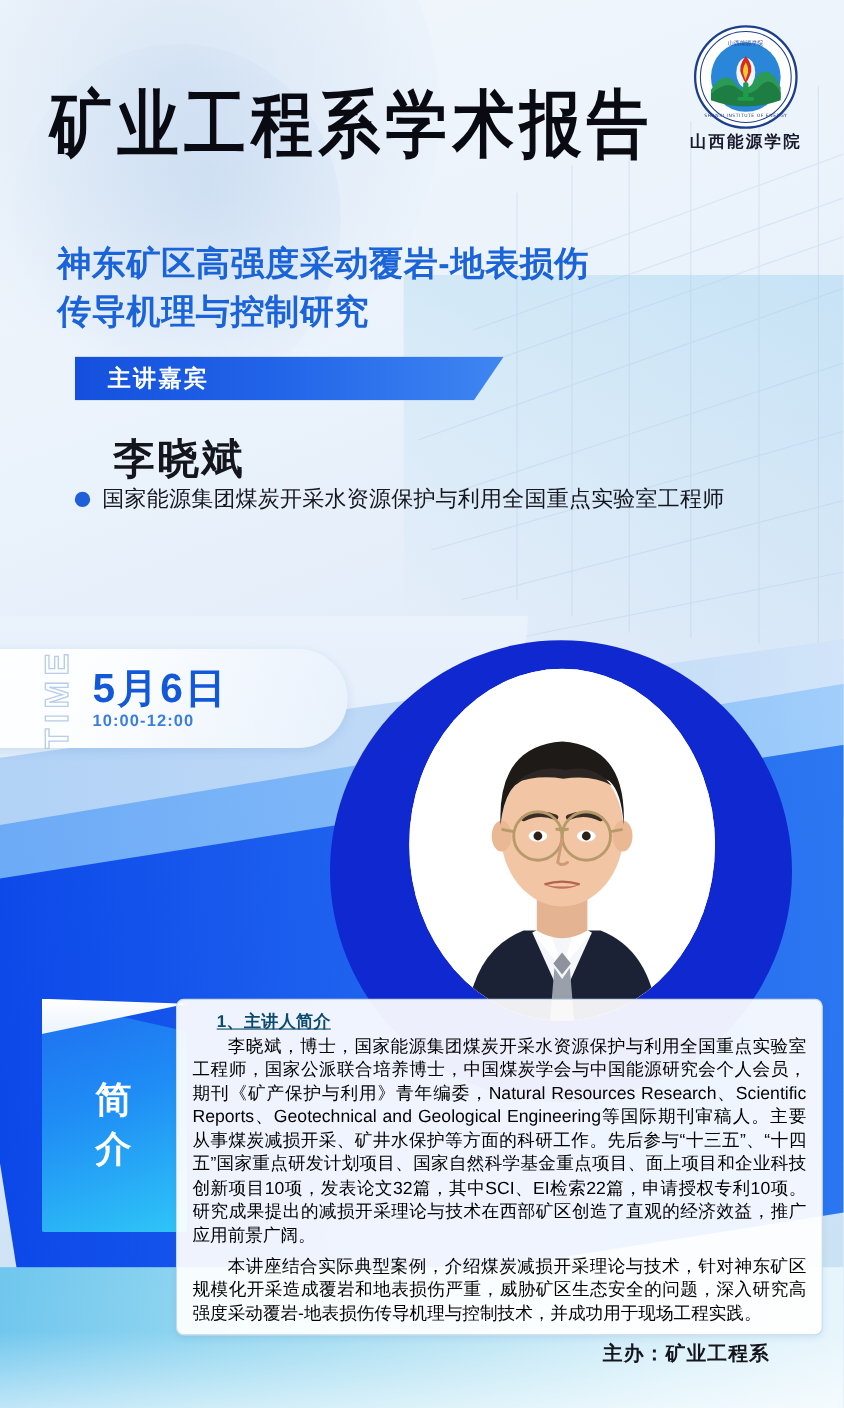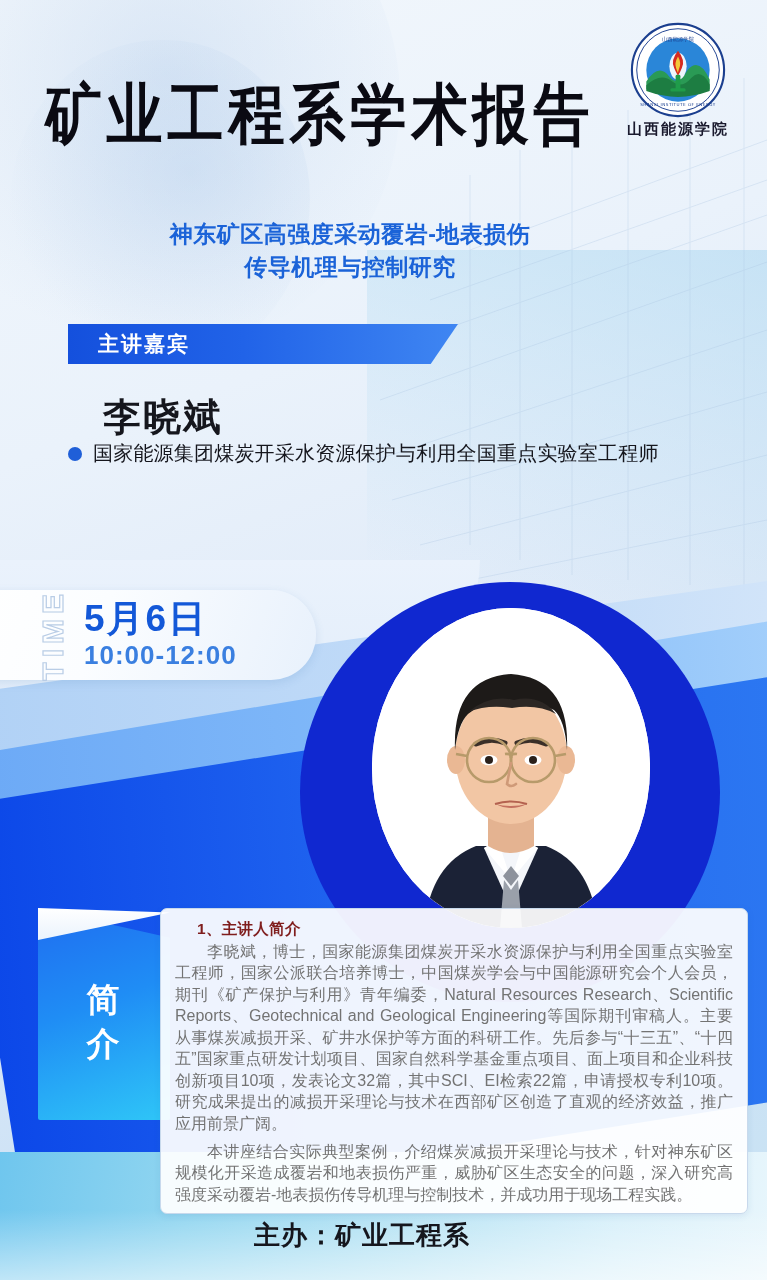--- a/index.html
+++ b/index.html
@@ -94,23 +94,22 @@
     position:absolute; left:0; top:78px; width:640px;
     text-align:center;
     font-family:"DejaVu Serif","Liberation Serif",serif;
     font-size:56px; font-weight:700; color:#0a0a12;
     letter-spacing:5px;
     line-height:1.08;
     transform:scaleY(1.18);
     transform-origin:center top;
   }
   .subtitle {
-    position:absolute; left:40px; top:218px; width:620px;
-    text-align:center;
-    font-size:23px; font-weight:700; color:#1b63d8;
+    position:absolute; left:52px; top:218px; width:620px;
+    font-size:31px; font-weight:700; color:#1b63d8;
     line-height:1.42;
     letter-spacing:.5px;
   }
 
   
   .speaker-banner {
     position:absolute; left:68px; top:324px;
     width:390px; height:40px;
     background:linear-gradient(90deg,#1450dd 0%,#2163e8 45%,#3f86f2 100%);
     clip-path:polygon(0 0, 100% 0, 93% 100%, 0 100%);
@@ -156,21 +155,21 @@
     writing-mode:vertical-rl;
     transform:rotate(180deg);
     line-height:1;
   }
   .time-texts { margin-left:16px; }
   .time-date {
     font-size:37px; font-weight:700; color:#1358d8;
     letter-spacing:2px; line-height:1.08;
   }
   .time-range {
-    font-size:26px; font-weight:700; color:#3a7fe0;
+    font-size:15px; font-weight:700; color:#3a7fe0;
     letter-spacing:1px; margin-top:2px;
   }
   .venue {
     position:absolute; left:98px; top:706px;
     font-size:27px; font-weight:700; color:#15161d;
     letter-spacing:1.5px;
   }
 
   
   .portrait-ring {
@@ -211,35 +210,35 @@
   .bio-box {
     position:absolute; left:160px; top:908px;
     width:588px;
     background:rgba(255,255,255,.93);
     border:1px solid #c8d9ec;
     border-radius:7px;
     padding:10px 14px 8px 14px;
     box-shadow:0 2px 7px rgba(40,90,160,.10);
   }
   .sect-head {
-    font-size:15.5px; font-weight:700; color:#7f1d1d;
-    padding-left:22px; letter-spacing:.3px; margin-bottom:1px;
+    font-size:15.5px; font-weight:700; color:#0c4a6e;
+    padding-left:22px; letter-spacing:.3px; margin-bottom:1px;text-decoration:underline;
   }
   .sect-body {
-    font-size:16px; color:#737373;
+    font-size:16px; color:#000000;
     line-height:1.34; text-align:justify;
     text-indent:2em;
     letter-spacing:0;
   }
   .sect-gap { height:7px; }
 
   .footer-host {
-    position:absolute; left:12px; top:1218px; width:700px;
-    text-align:center;
-    font-size:26px; font-weight:700; color:#15161d;
+    position:absolute; left:0; top:1218px; width:700px;
+    text-align:right;
+    font-size:18px; font-weight:700; color:#15161d;
     letter-spacing:1px;
   }
 </style>
 </head>
 <body>
 
 <div id="poster">
 
   <div class="bg-soft-top"></div>
   <div class="bg-soft-top2"></div>

